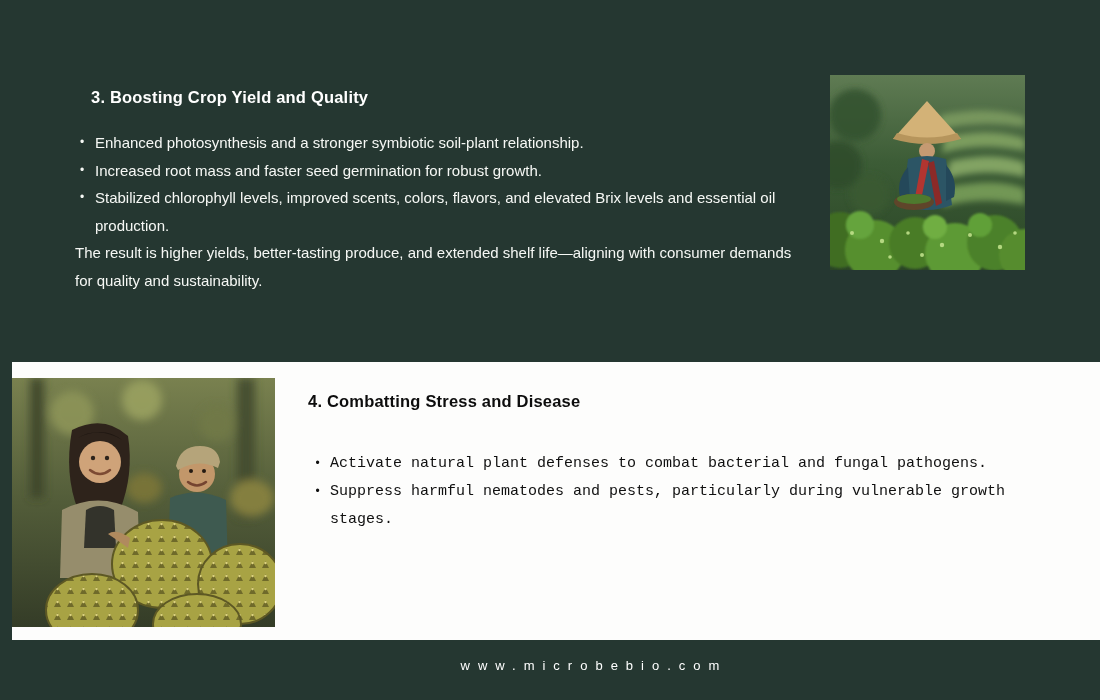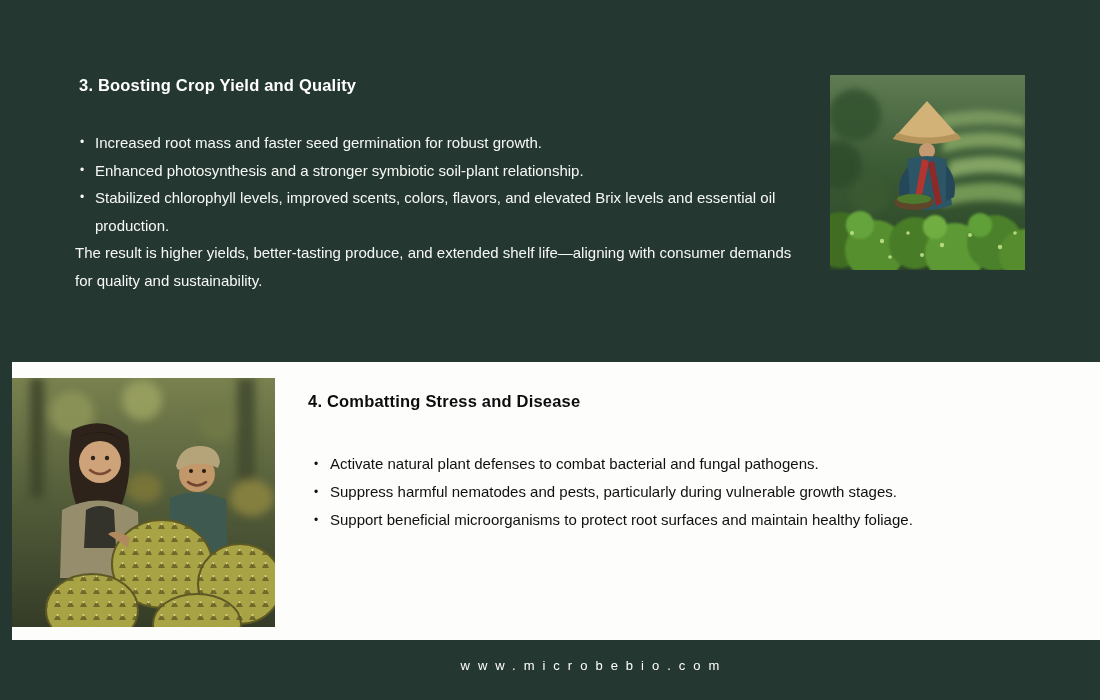--- a/index.html
+++ b/index.html
@@ -1,21 +1,21 @@
 <!DOCTYPE html>
 <html><head>
 <meta charset="utf-8">
 <style>
   html,body{margin:0;padding:0;}
   body{font-family:"Liberation Sans",sans-serif;background:#253731;}
   .slide{position:relative;width:1100px;height:700px;background:#253731;overflow:hidden;}
 
   
   .sec-top h2{
-    position:absolute;left:75px;top:72px;margin:4px;
+    position:absolute;left:75px;top:72px;margin:16px;
     font-size:16.5px;font-weight:bold;color:#ffffff;letter-spacing:.2px;
   }
   .sec-top .bodytext{
     position:absolute;left:75px;top:129px;width:722px;
     color:#f6f8f5;font-size:15px;line-height:27.5px;
   }
   .bodytext p{margin:0;}
   .bodytext ul{margin:0;padding:0;list-style:none;}
   .bodytext li{position:relative;padding-left:20px;}
   .bodytext li::before{content:"•";position:absolute;left:5px;top:0;font-size:12px;}
@@ -29,21 +29,21 @@
   .band{position:absolute;left:12px;top:362px;width:1100px;height:278px;background:#fdfdfc;}
   .band h2{
     position:absolute;left:296px;top:30px;margin:0;
     font-size:16.5px;font-weight:bold;color:#0d0d0d;letter-spacing:.2px;
   }
   .band .bodytext2{
     position:absolute;left:296px;top:82px;width:730px;
     color:#101010;font-size:15px;line-height:28px;
   }
   .bodytext2 p{margin:0;}
-  .bodytext2 ul{margin:6px 0 0 0;padding:0;list-style:none;}
+  .bodytext2 ul{margin:6px 0 0 0;padding:0;list-style:none;font-family:Liberation Mono, monospace;}
   .bodytext2 li{position:relative;padding-left:22px;}
   .bodytext2 li::before{content:"•";position:absolute;left:6px;top:0;font-size:12px;color:#101010;}
 
   
   .footer{position:absolute;left:0;top:640px;width:1100px;height:56px;margin-left:44px;}
   .site{
     position:absolute;left:0;right:0;top:18px;text-align:center;
     color:#ffffff;font-size:13px;letter-spacing:8px;cursor:pointer;
   }
   .footer-right{
@@ -57,22 +57,22 @@
 </head>
 <body>
 
 <div class="slide">
 
   <section class="sec-top">
     <h2>3. Boosting Crop Yield and Quality</h2>
 
     <div class="bodytext">
       <ul>
+        <li>Enhanced photosynthesis and a stronger symbiotic soil-plant relationship.</li>
         <li>Increased root mass and faster seed germination for robust growth.</li>
-        <li>Enhanced photosynthesis and a stronger symbiotic soil-plant relationship.</li>
         <li>Stabilized chlorophyll levels, improved scents, colors, flavors, and elevated Brix levels and essential oil production.</li>
       </ul>
       <p>The result is higher yields, better-tasting produce, and extended shelf life—aligning with consumer demands for quality and sustainability.</p>
     </div>
 
     <figure class="photo tea-photo" role="img" aria-label="Farmer in conical hat harvesting tea leaves on terraced green hillside">
       <svg width="195" height="195" viewBox="0 0 195 195">
         <defs>
           <linearGradient id="t-bg" x1="0" y1="0" x2="0" y2="1">
             <stop offset="0" stop-color="#5f7b53"></stop>
@@ -196,21 +196,20 @@
         </g>
       </svg>
     </figure>
 
     <h2>4. Combatting Stress and Disease</h2>
 
     <div class="bodytext2">
       <ul>
         <li>Activate natural plant defenses to combat bacterial and fungal pathogens.</li>
         <li>Suppress harmful nematodes and pests, particularly during vulnerable growth stages.</li>
-        <li>Support beneficial microorganisms to protect root surfaces and maintain healthy foliage.</li>
       </ul>
     </div>
   </section>
 
   <footer class="footer">
     <div class="site">www.microbebio.com</div>
   </footer>
 
 </div>
 

